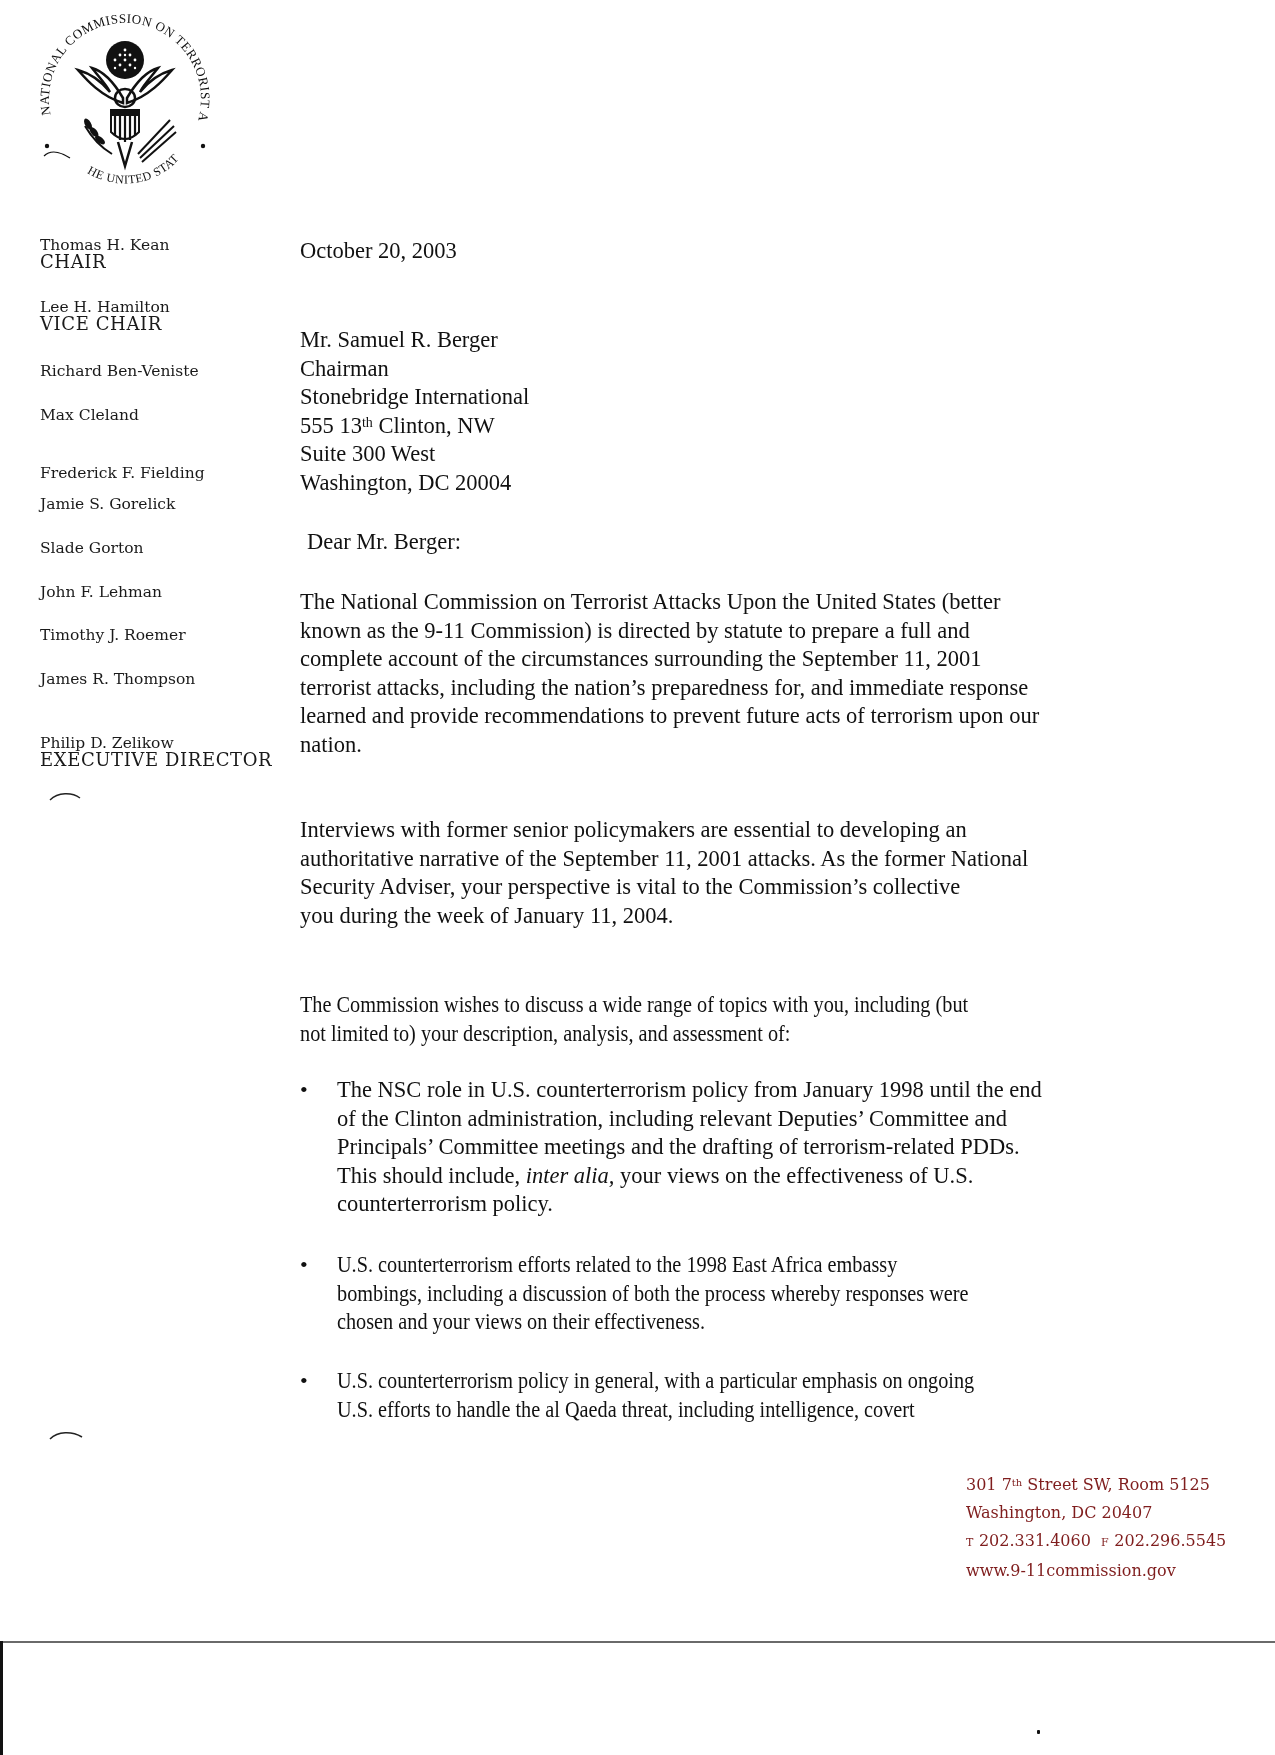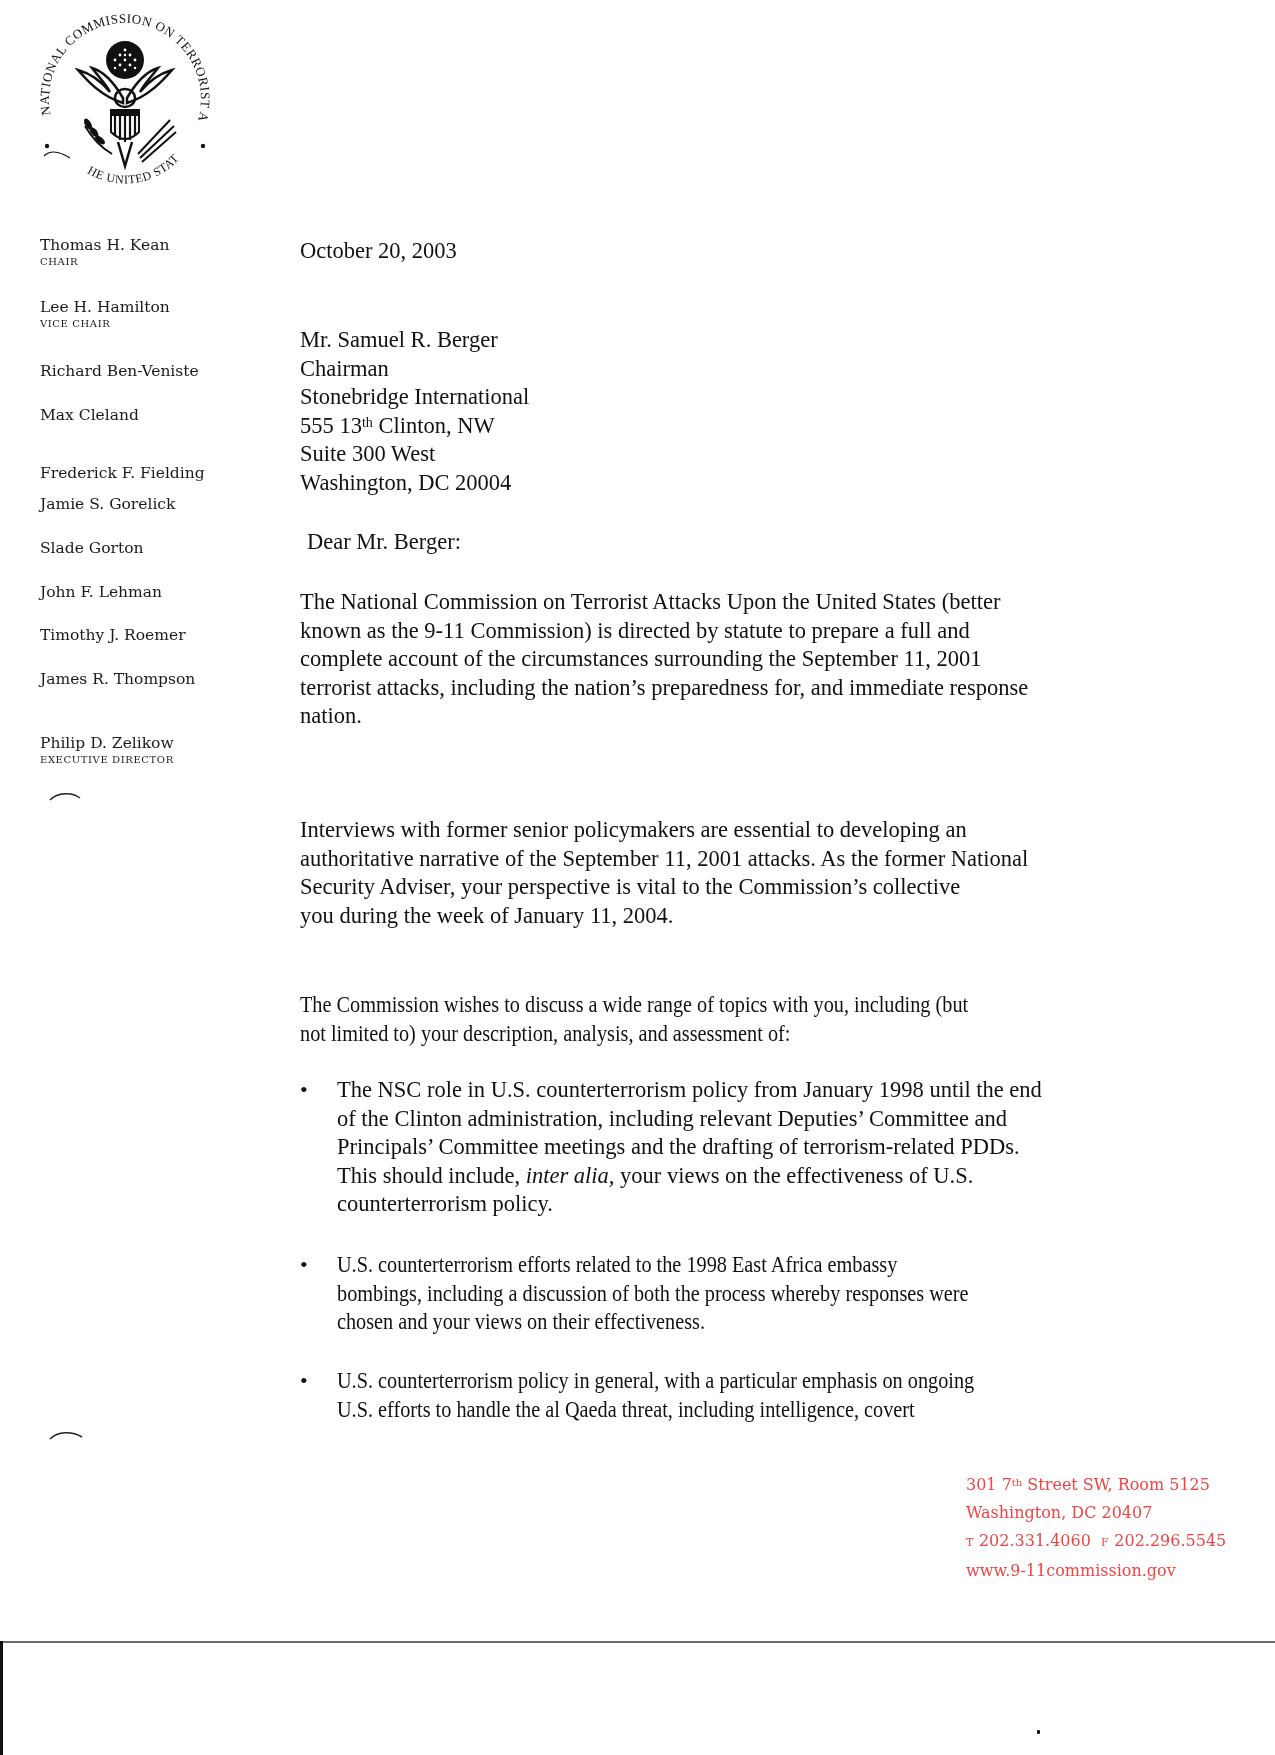--- a/index.html
+++ b/index.html
@@ -7,21 +7,21 @@
   .page { position:absolute; left:0; top:0; width:1275px; height:1755px; background:#fff; }
 
   
   .seal { position:absolute; left:30px; top:8px; width:190px; height:190px; }
 
   
   .roster { position:absolute; left:40px; top:236px; width:200px;
             font-family:"DejaVu Serif", serif; font-size:15.5px; color:#1a1a1a; }
   .member { position:absolute; left:0; white-space:nowrap; }
   .member .name { display:block; line-height:18px; }
-  .member .role { display:block; font-size:10px; letter-spacing:0.6px; line-height:15px; }
+  .member .role { display:block; font-size:18px; letter-spacing:0.6px; line-height:15px; }
   .curl { position:absolute; width:36px; height:12px; }
 
   
   .letter { position:absolute; left:300px; top:0; width:860px;
             font-family:"Liberation Serif", serif; font-size:22.5px; color:#111; line-height:28.5px; }
   .date { position:absolute; left:0; top:237px; white-space:nowrap; }
   .addr { position:absolute; left:0; top:326px; }
   .addr div { white-space:nowrap; }
   .addr sup { font-size:14px; vertical-align:top; position:relative; top:-3px; }
   .salutation { position:absolute; left:0; top:528px; white-space:nowrap;margin-left:7px; }
@@ -35,21 +35,21 @@
   .bullet .dot { position:absolute; left:0; top:0; font-size:22px; }
   .bullet .txt { position:absolute; left:37px; }
   .bullet .ln { display:block; white-space:nowrap; }
   .b1 { top:0; }
   .b2 { top:175px; }
   .b3 { top:291px; }
   .cond { display:inline-block; transform:scaleX(0.9); transform-origin:left; }
 
   
   .footer-addr { position:absolute; left:966px; top:1471px;
-                 font-family:"DejaVu Serif", serif; font-size:16px; color:#ef4444; line-height:28px; }
+                 font-family:"DejaVu Serif", serif; font-size:16px; color:#7f1d1d; line-height:28px; }
   .footer-addr div { white-space:nowrap; }
   .footer-addr sup { font-size:10px; vertical-align:top; position:relative; top:-2px; }
   .footer-addr .tag { font-size:11px; letter-spacing:0.5px; }
 
   
   .scan-line { position:absolute; left:0; top:1641px; width:1275px; height:2px; background:#6a6a6a; }
   .scan-edge { position:absolute; left:0; top:1641px; width:3px; height:114px; background:#111; }
   .speck { position:absolute; width:3px; height:4px; background:#111; border-radius:1px; }
 </style>
 </head>
@@ -178,20 +178,21 @@
       <div>Washington, DC 20004</div>
     </div>
 
     <div class="salutation">Dear Mr. Berger:</div>
 
     <div class="para p1">
       <span class="ln">The National Commission on Terrorist Attacks Upon the United States (better</span>
       <span class="ln">known as the 9-11 Commission) is directed by statute to prepare a full and</span>
       <span class="ln">complete account of the circumstances surrounding the September 11, 2001</span>
       <span class="ln">terrorist attacks, including the nation’s preparedness for, and immediate response</span>
+      <span class="ln">learned and provide recommendations to prevent future acts of terrorism upon our</span>
       <span class="ln">nation.</span>
     </div>
 
     <div class="para p2">
       <span class="ln">Interviews with former senior policymakers are essential to developing an</span>
       <span class="ln">authoritative narrative of the September 11, 2001 attacks.  As the former National</span>
       <span class="ln">Security Adviser, your perspective is vital to the Commission’s collective</span>
       <span class="ln">you during the week of January 11, 2004.</span>
     </div>
 

